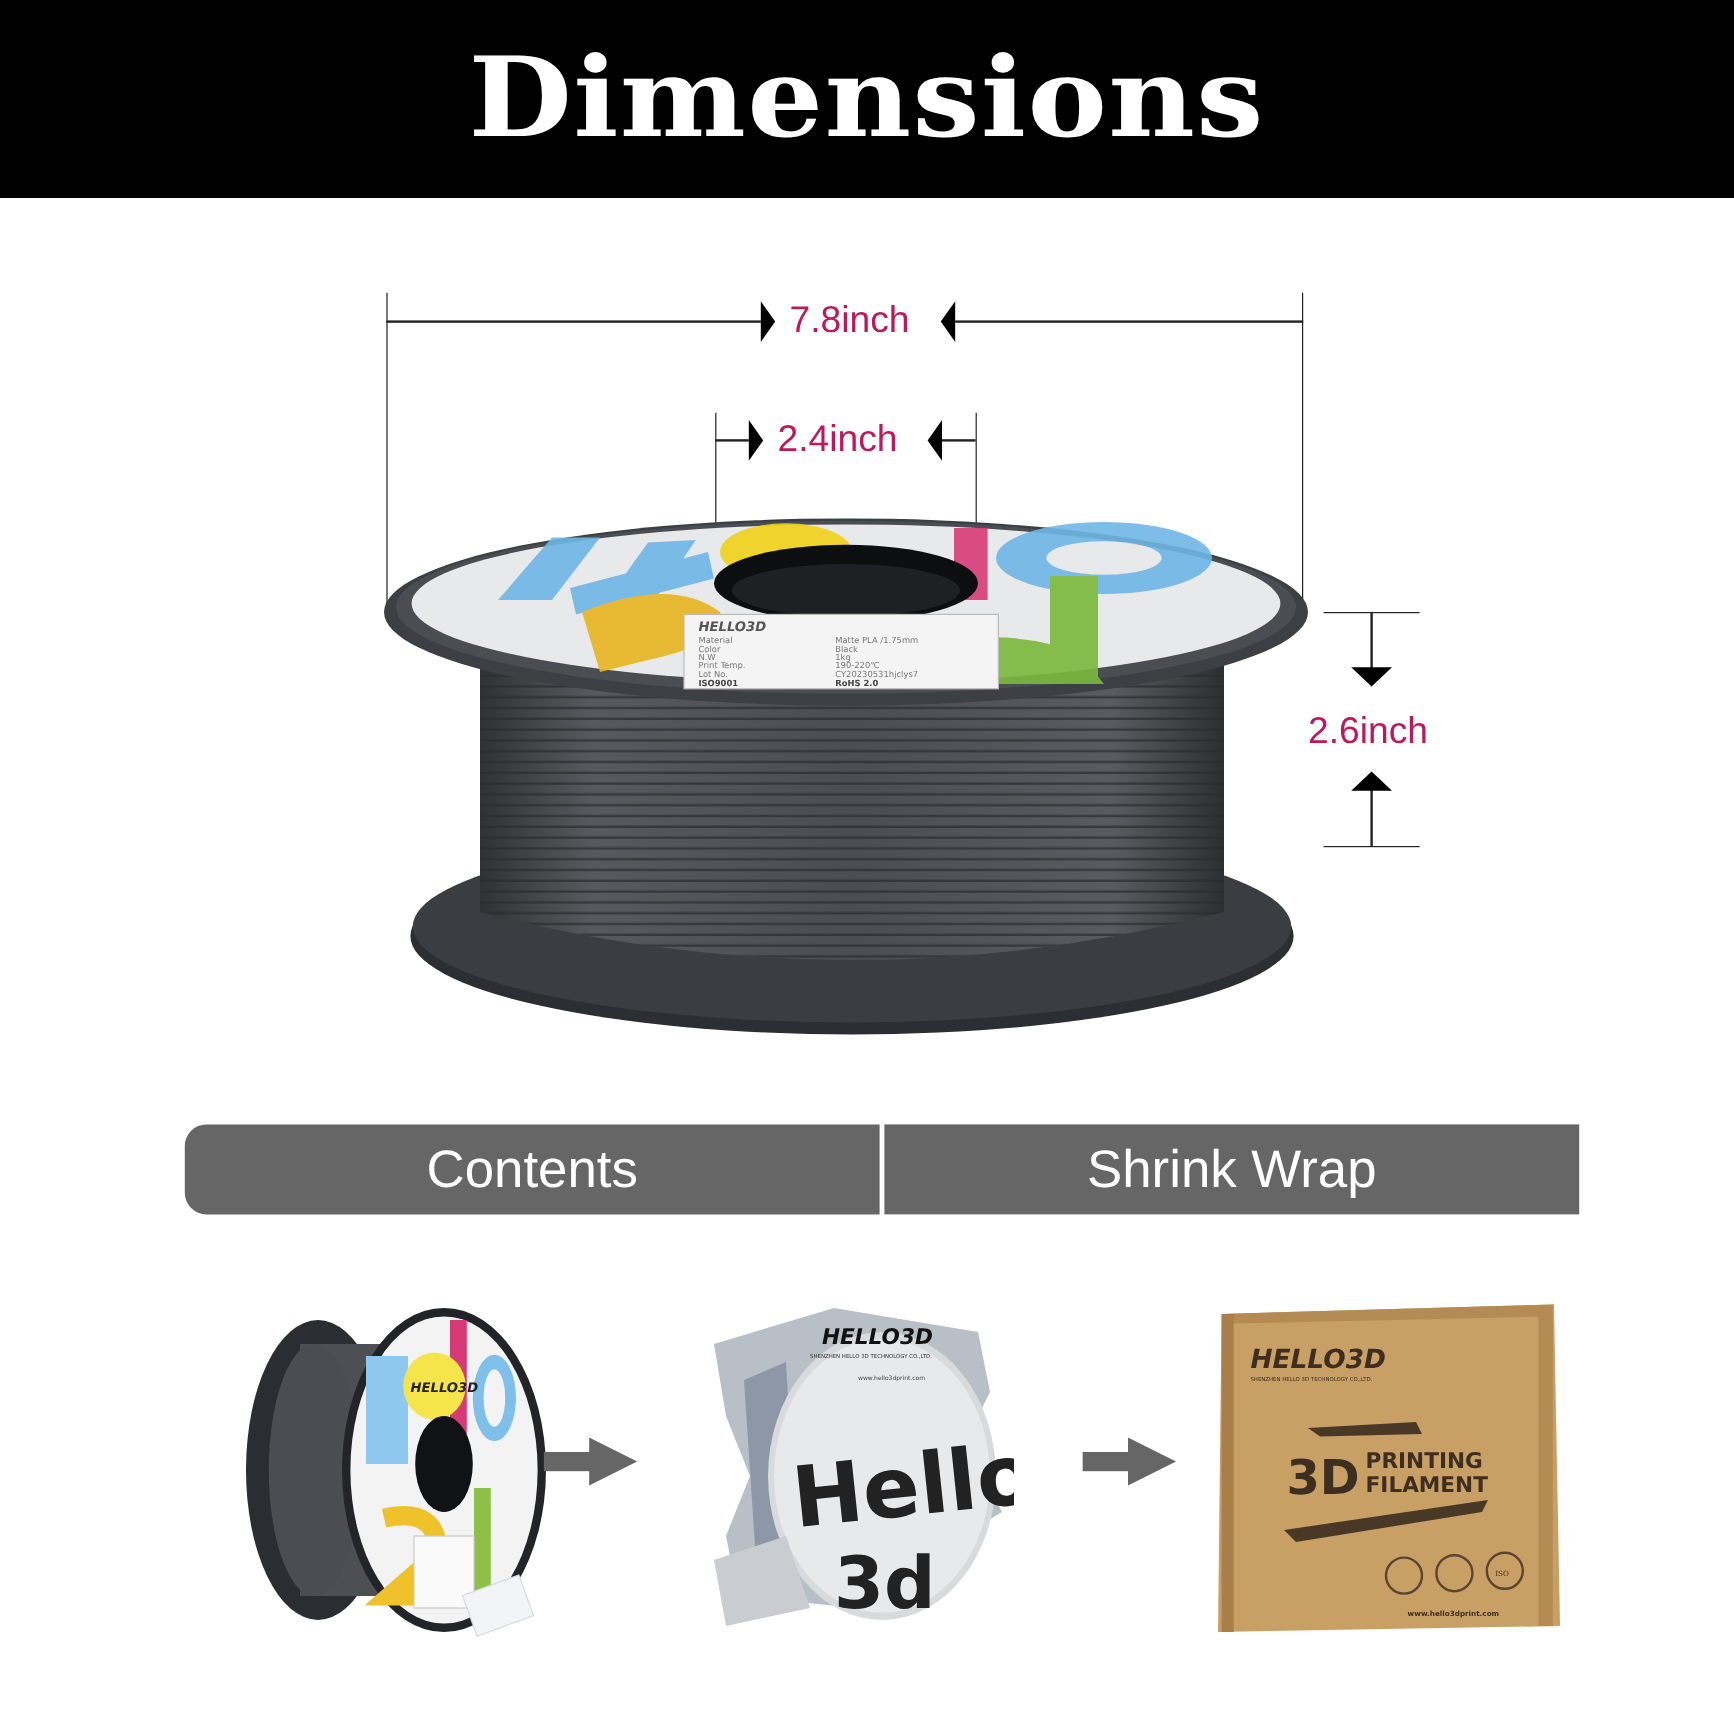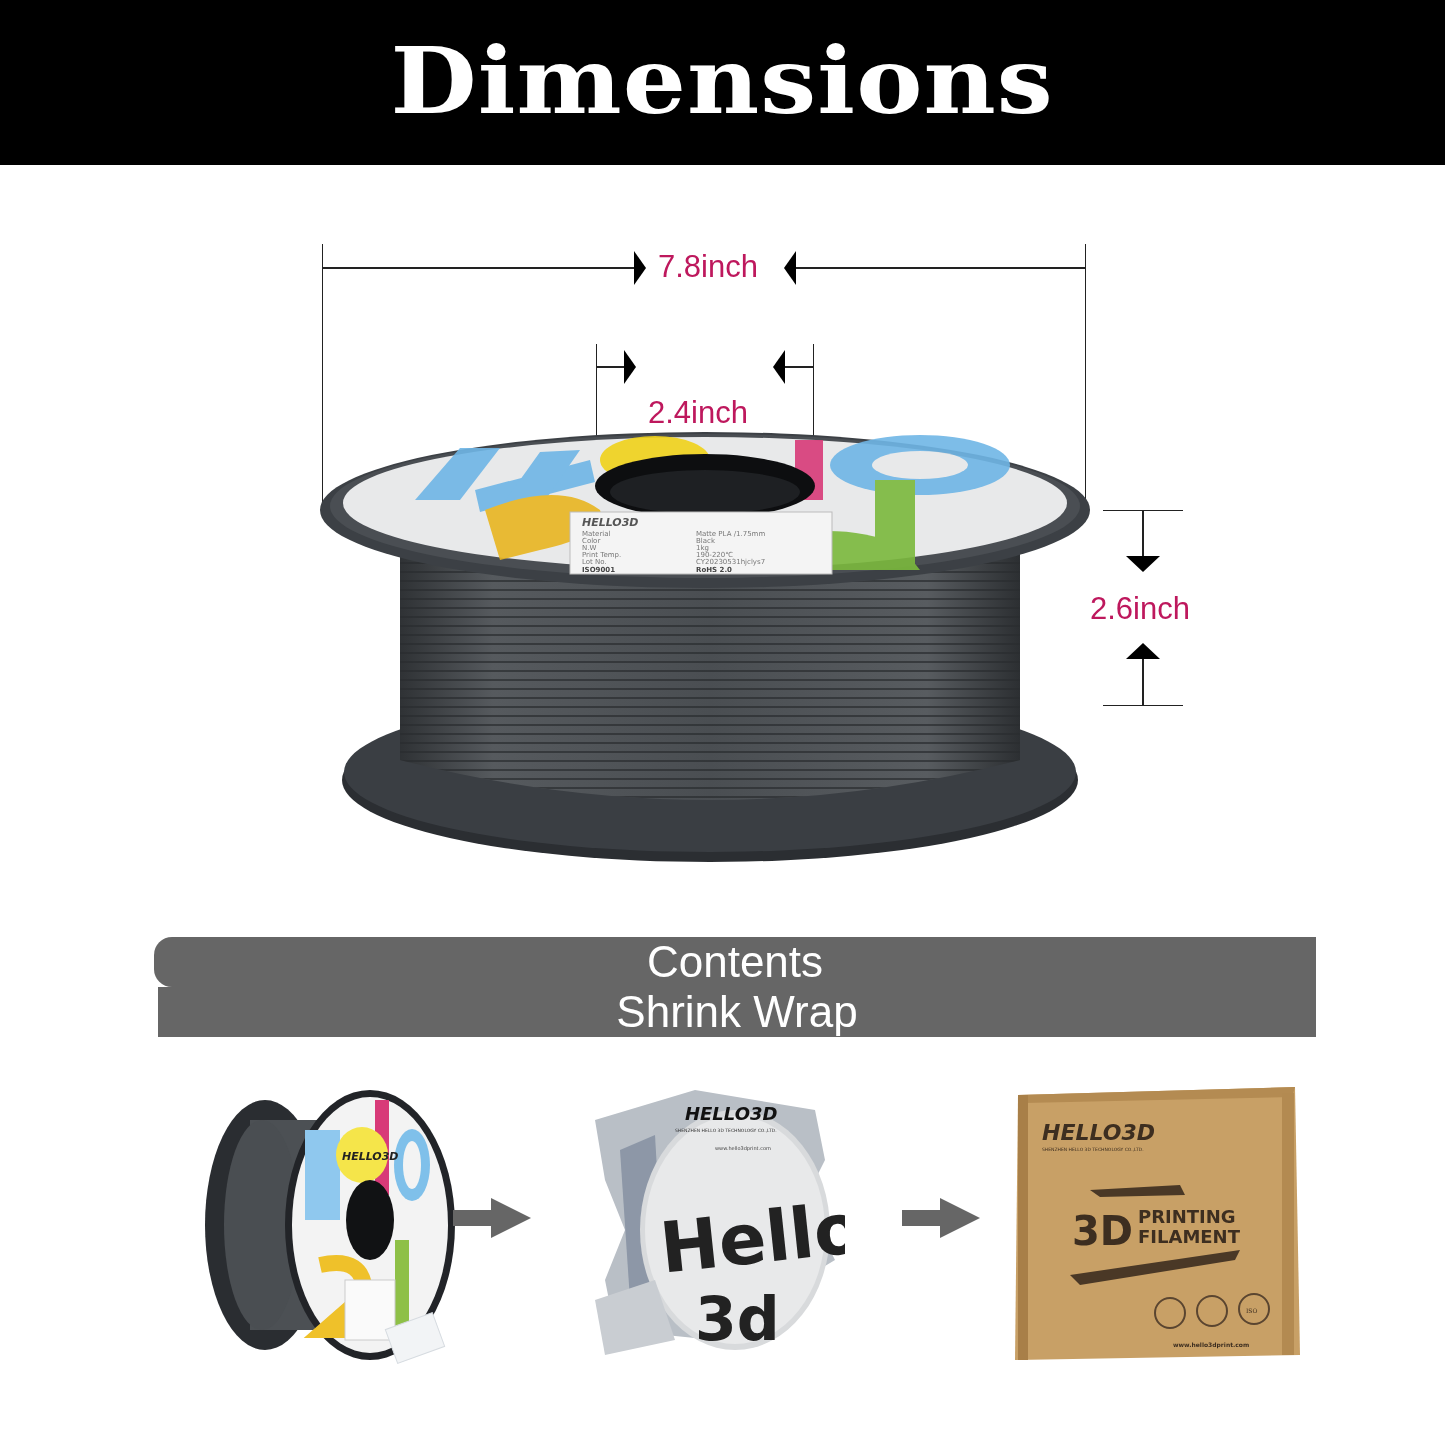--- a/index.html
+++ b/index.html
@@ -8,21 +8,21 @@
 
   .header { position:absolute; left:0; top:0; width:1445px; height:165px; background:#000; display:flex; align-items:center; justify-content:center; }
   .header h1 { font-family:"DejaVu Serif", serif; font-weight:bold; font-size:92px; color:#fff; letter-spacing:1px; margin-top:-4px; transform:scaleX(1.08); }
 
   .dim-line { position:absolute; background:#222; }
   .dim-label { position:absolute; font-size:31px; color:#be185d; white-space:nowrap; }
   .tri { position:absolute; width:0; height:0; }
 
   .spool-svg { position:absolute; left:300px; top:420px; }
 
-  .tabs { position:absolute; left:154px; top:937px; width:1162px; height:75px; display:flex;flex-direction:column; }
+  .tabs { position:absolute; left:154px; top:937px; width:1162px; height:75px; display:flex; }
   .tab { flex:1; background:#666666; color:#fff; font-size:44px; display:flex; align-items:center; justify-content:center; }
   .tab + .tab { margin-left:4px; }
   .tab.first { border-radius:18px 0 0 18px; }
   .tab.last { border-radius:0 18px 18px 0; }
 
   .prod { position:absolute; }
   .arrow { position:absolute; }
 </style>
 </head>
 <body>
@@ -41,21 +41,21 @@
   <div class="dim-label" style="left:658px;top:249px;">7.8inch</div>
 </div>
 
 <div>
   <div class="dim-line" style="left:596px;top:344px;width:1px;height:120px;"></div>
   <div class="dim-line" style="left:813px;top:344px;width:1px;height:120px;"></div>
   <div class="dim-line" style="left:596px;top:366px;width:28px;height:2px;"></div>
   <div class="dim-line" style="left:785px;top:366px;width:28px;height:2px;"></div>
   <div class="tri" style="left:624px;top:350px;border-top:17px solid transparent;border-bottom:17px solid transparent;border-left:12px solid #000;"></div>
   <div class="tri" style="left:773px;top:350px;border-top:17px solid transparent;border-bottom:17px solid transparent;border-right:12px solid #000;"></div>
-  <div class="dim-label" style="left:648px;top:348px;margin-top:47px;">2.4inch</div>
+  <div class="dim-label" style="left:648px;top:348px;">2.4inch</div>
 </div>
 
 <div>
   <div class="dim-line" style="left:1103px;top:510px;width:80px;height:1px;"></div>
   <div class="dim-line" style="left:1103px;top:705px;width:80px;height:1px;"></div>
   <div class="dim-line" style="left:1142px;top:510px;width:2px;height:50px;"></div>
   <div class="dim-line" style="left:1142px;top:657px;width:2px;height:48px;"></div>
   <div class="tri" style="left:1126px;top:556px;border-left:17px solid transparent;border-right:17px solid transparent;border-top:16px solid #000;"></div>
   <div class="tri" style="left:1126px;top:643px;border-left:17px solid transparent;border-right:17px solid transparent;border-bottom:16px solid #000;"></div>
   <div class="dim-label" style="left:1090px;top:591px;">2.6inch</div>

